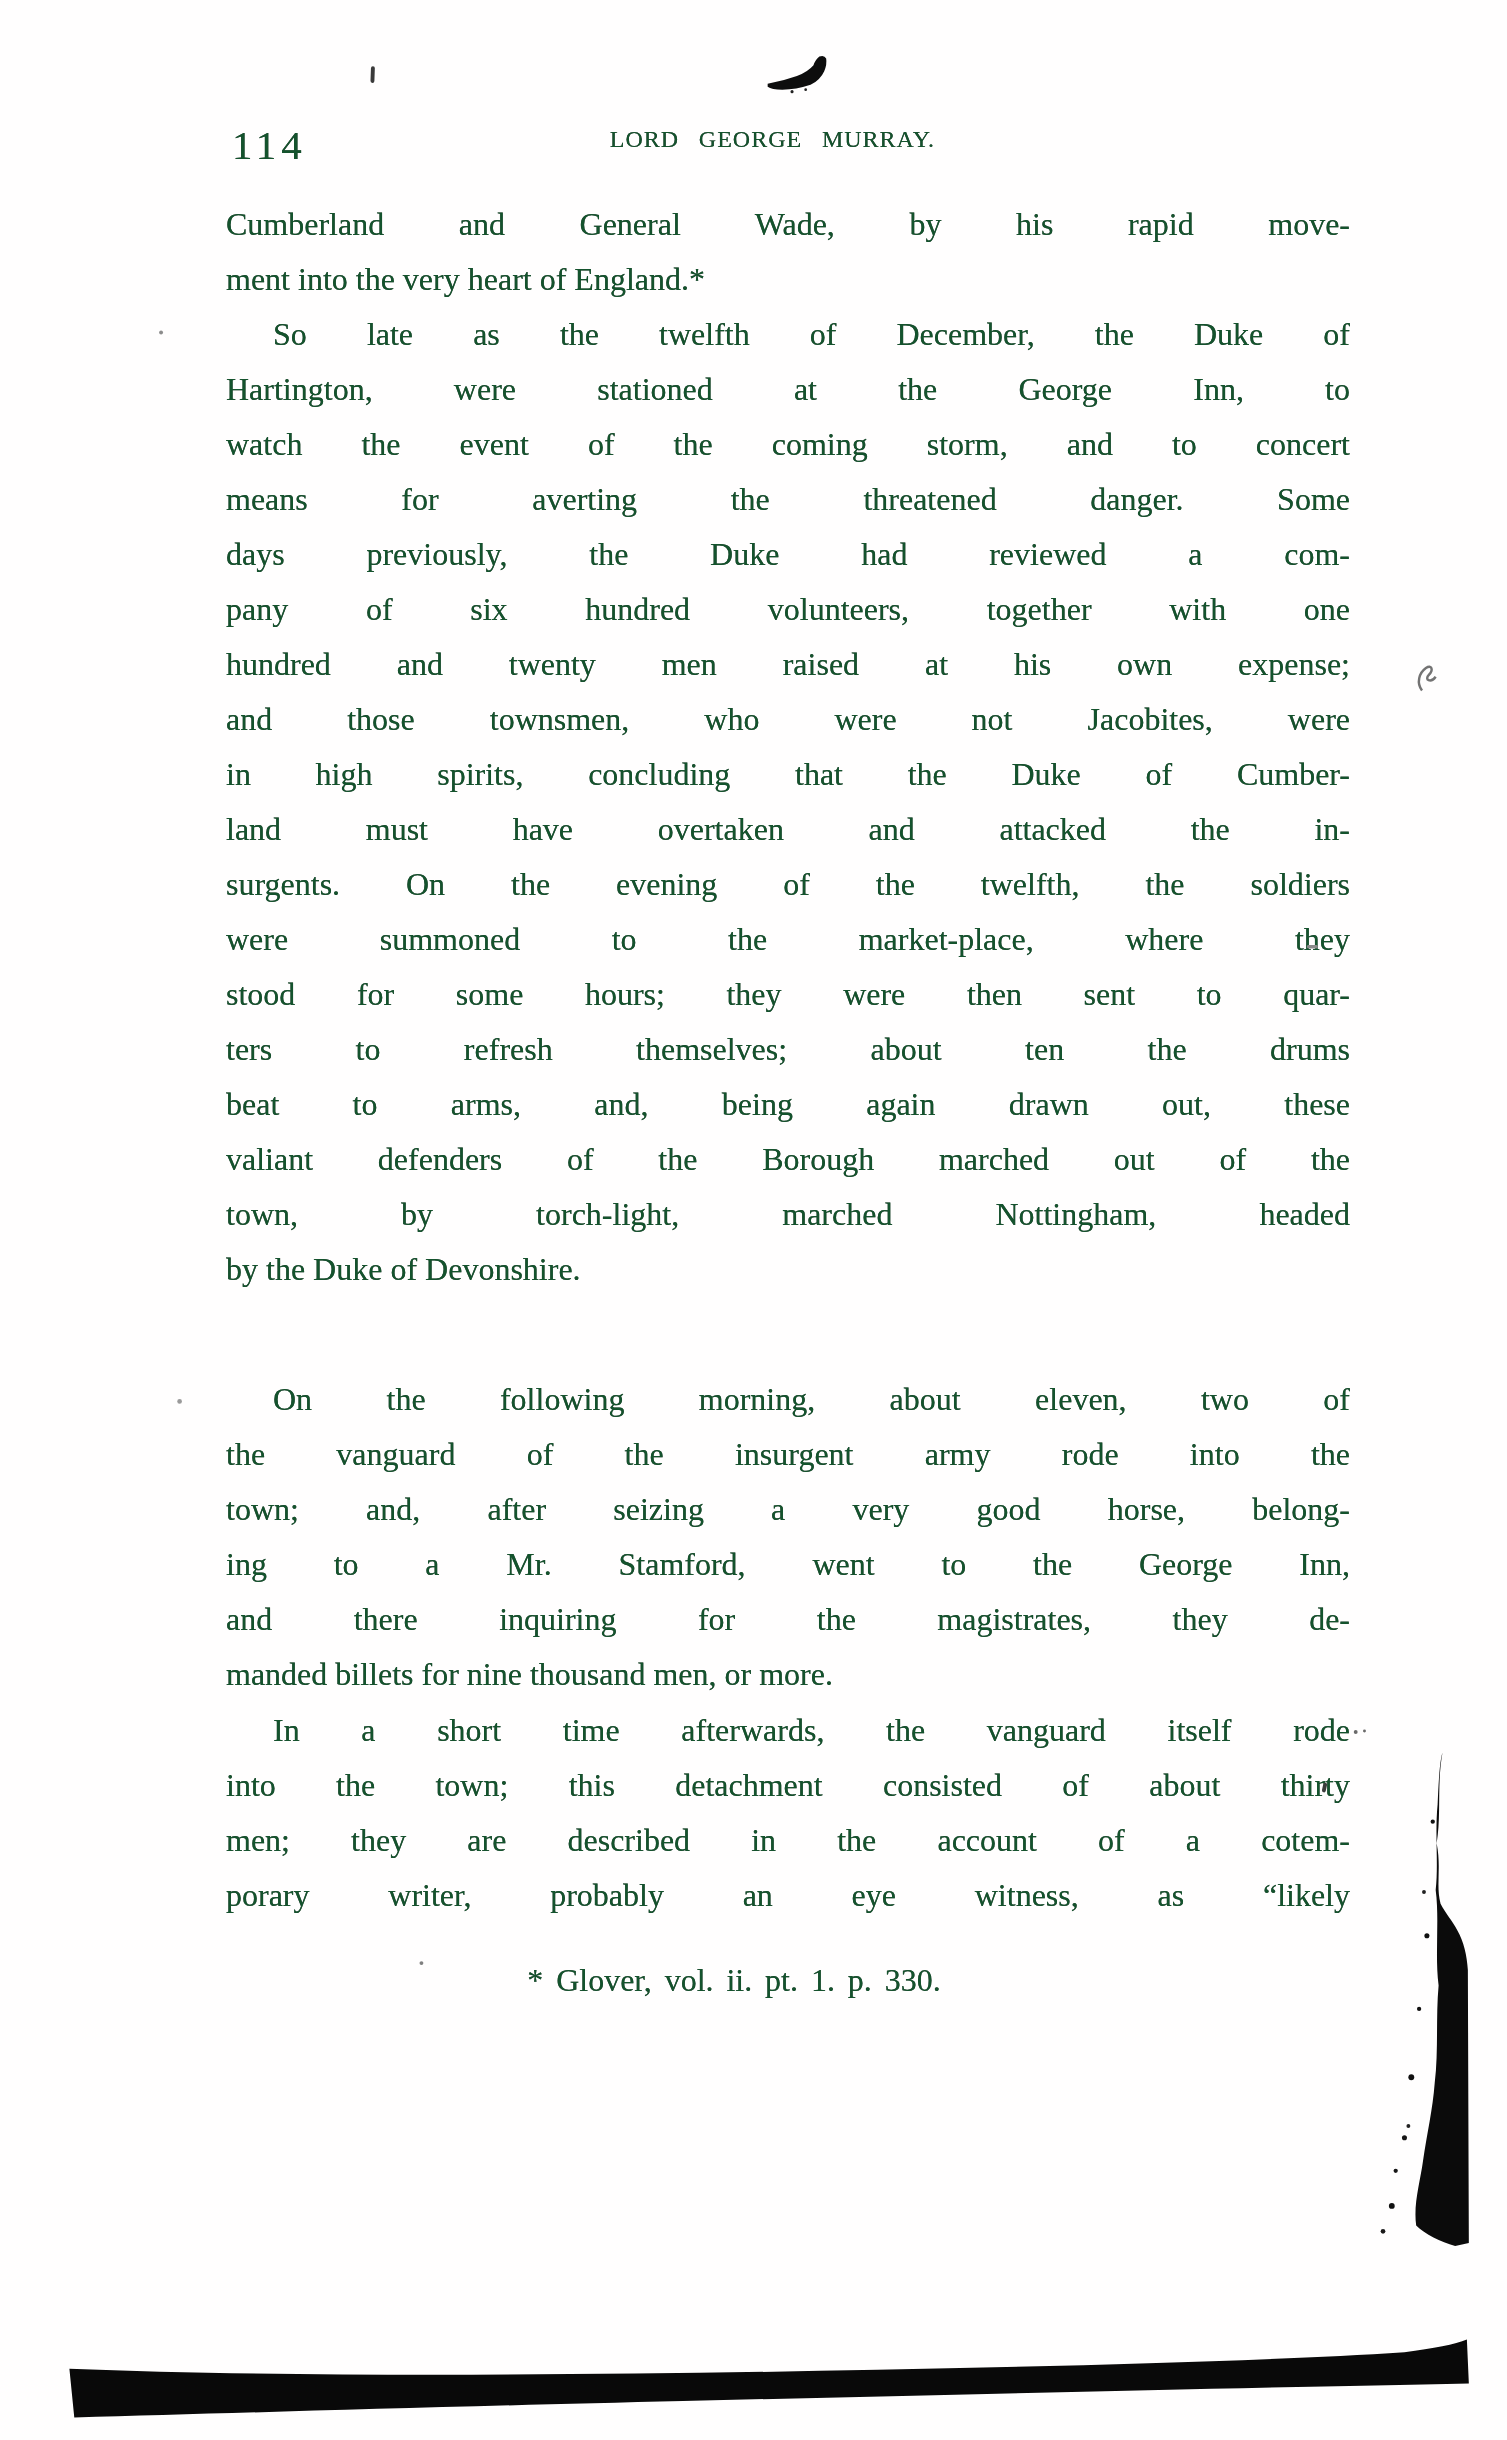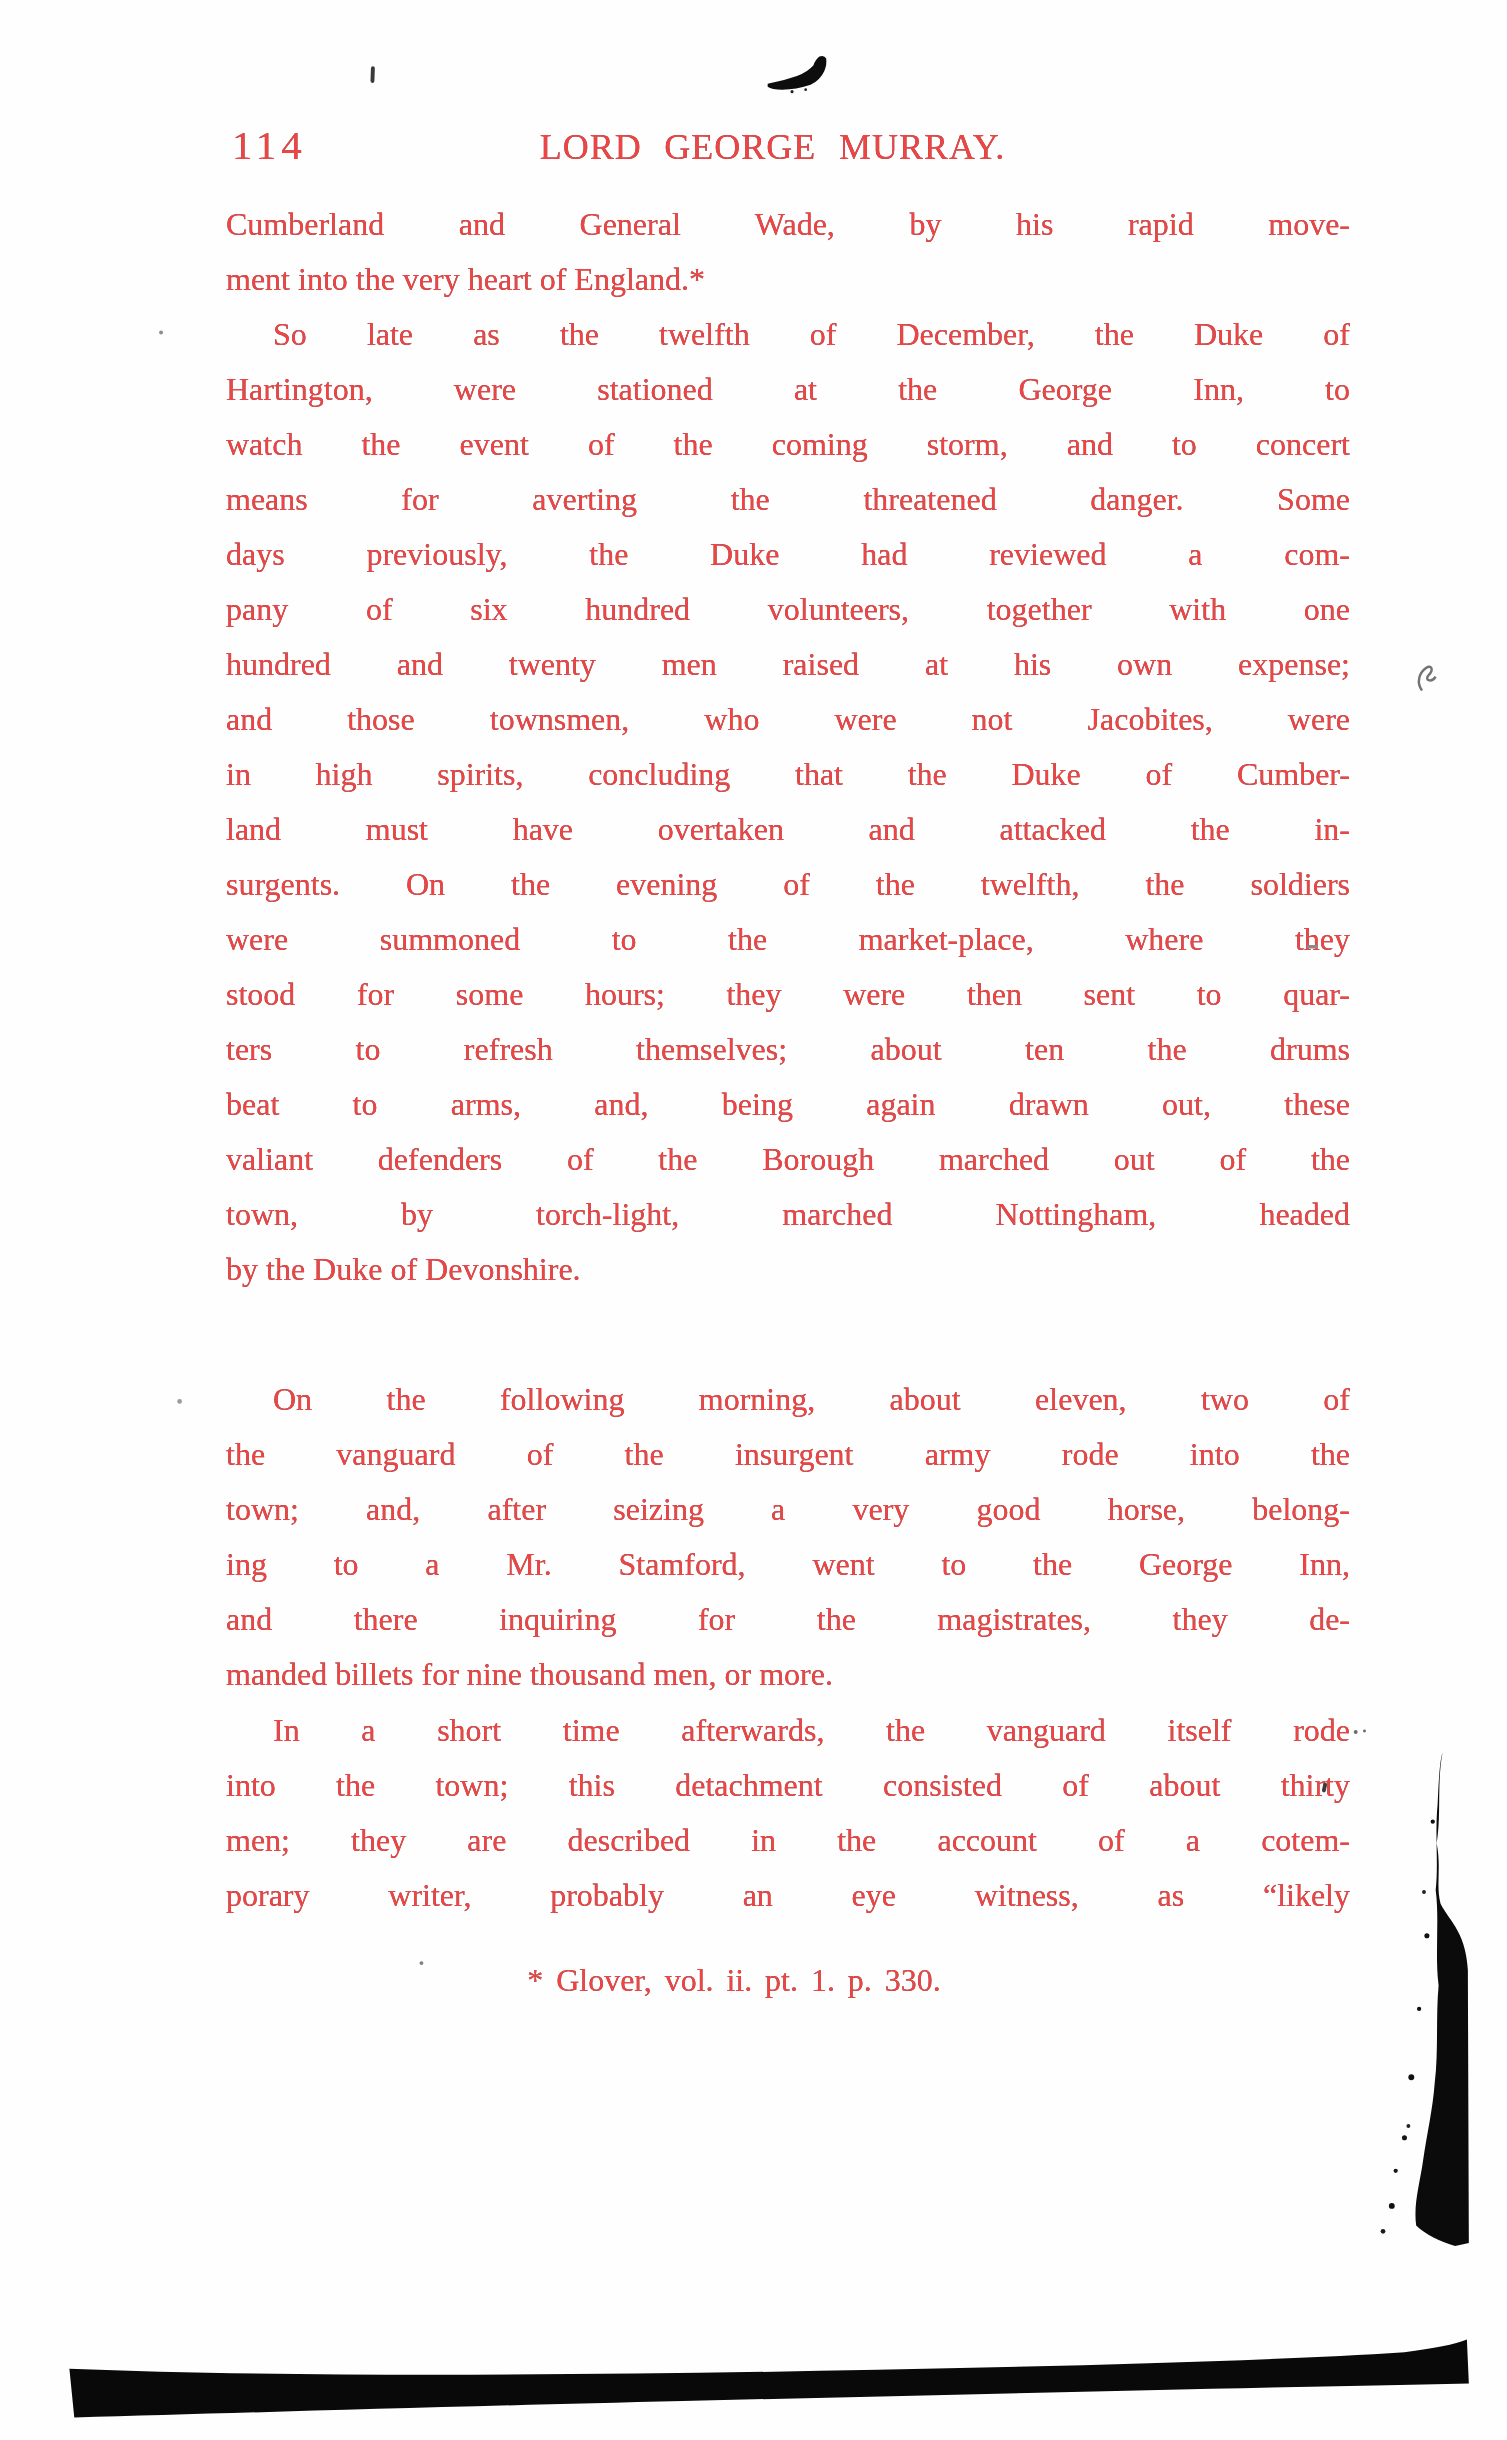--- a/index.html
+++ b/index.html
@@ -2,33 +2,33 @@
 <html><head>
 <meta charset="utf-8">
 <style>
   html,body{margin:0;padding:0;background:#ffffff;}
   .page{
     position:relative;
     width:1508px;height:2440px;
     background:#fffefe;
     overflow:hidden;
     font-family:"Liberation Serif","DejaVu Serif",serif;
-    color:#ef4444;
+    color:#14532d;
   }
   
   .running-head{position:absolute;top:119px;left:226px;width:1124px;height:53px;}
   .page-number{
     position:absolute;left:5.9px;top:2px;
     font-size:41px;letter-spacing:4.9px;
     text-shadow:0 0 0.6px rgba(10,10,10,.75);
   }
   .running-title{
     position:absolute;left:0;right:0;top:6.8px;
     text-align:center;transform:translateX(-15.6px);
-    font-size:36px;letter-spacing:1px;word-spacing:12.7px;
+    font-size:24px;letter-spacing:1px;word-spacing:12.7px;
     text-shadow:0 0 0.6px rgba(10,10,10,.75);
   }
   
   .para{
     position:absolute;left:226px;width:1124px;
     font-size:32px;line-height:55px;
     text-shadow:0 0 0.6px rgba(10,10,10,.7);
   }
   .para-1{top:197px;}
   .para-2{top:307px;}

